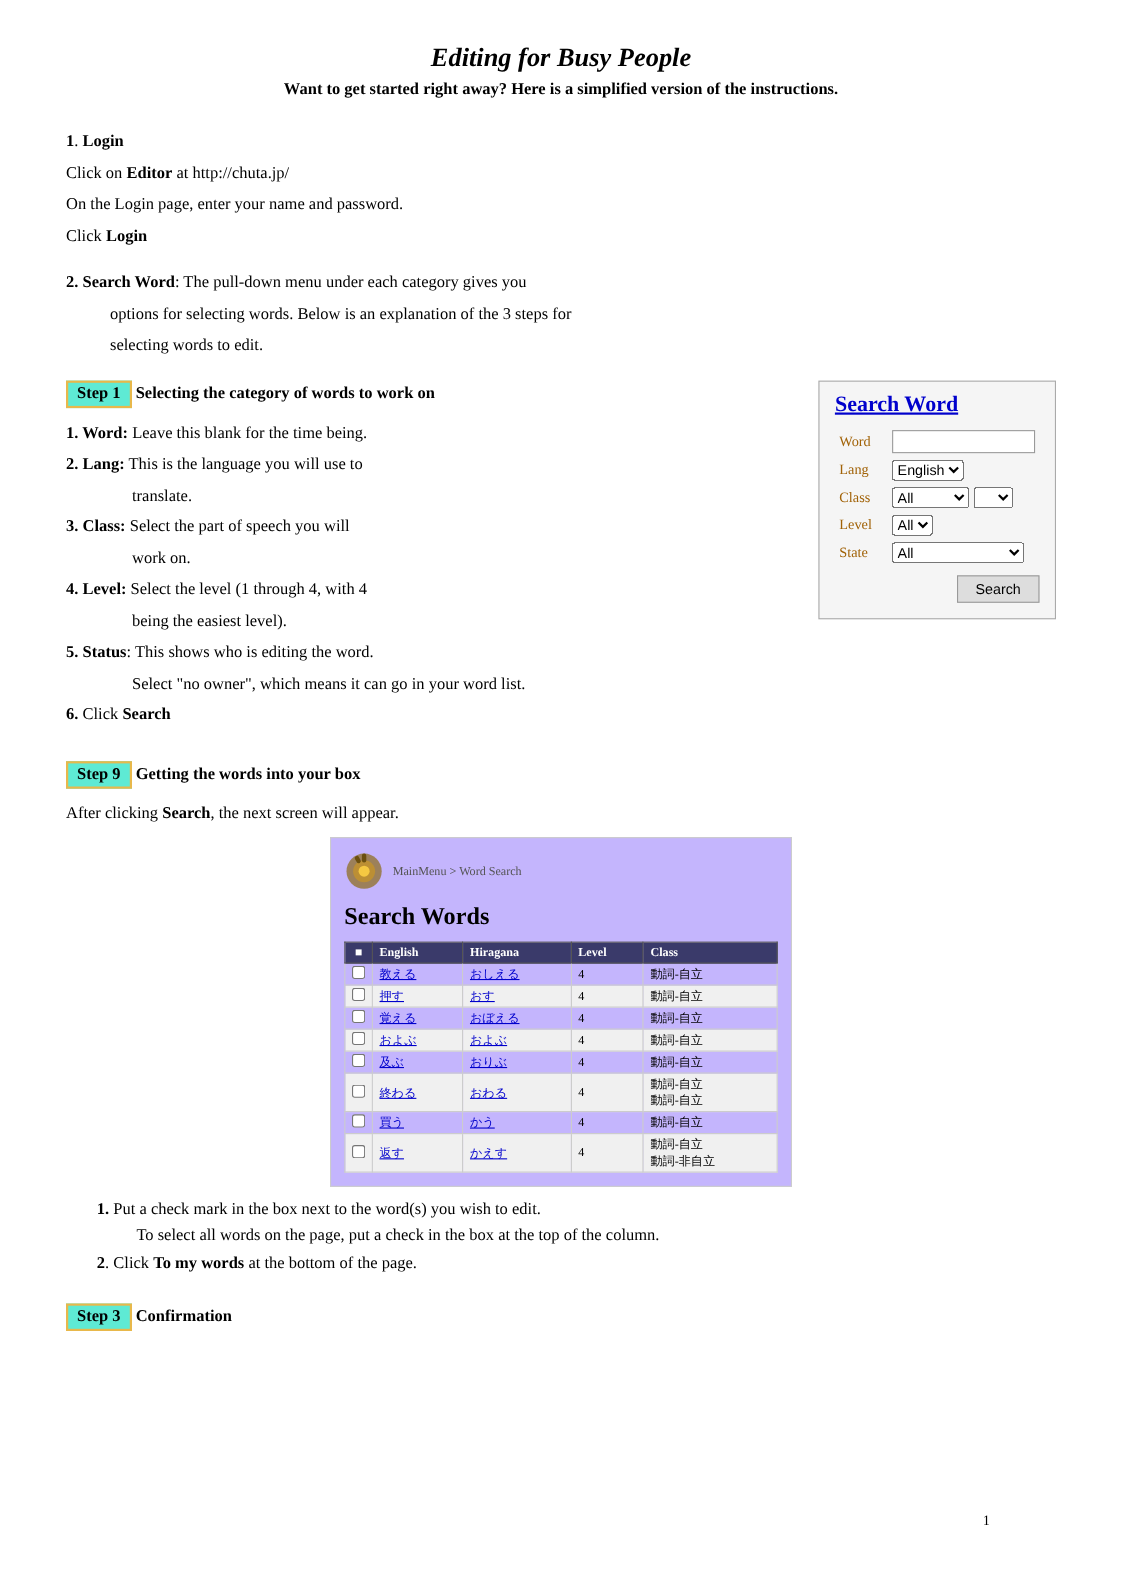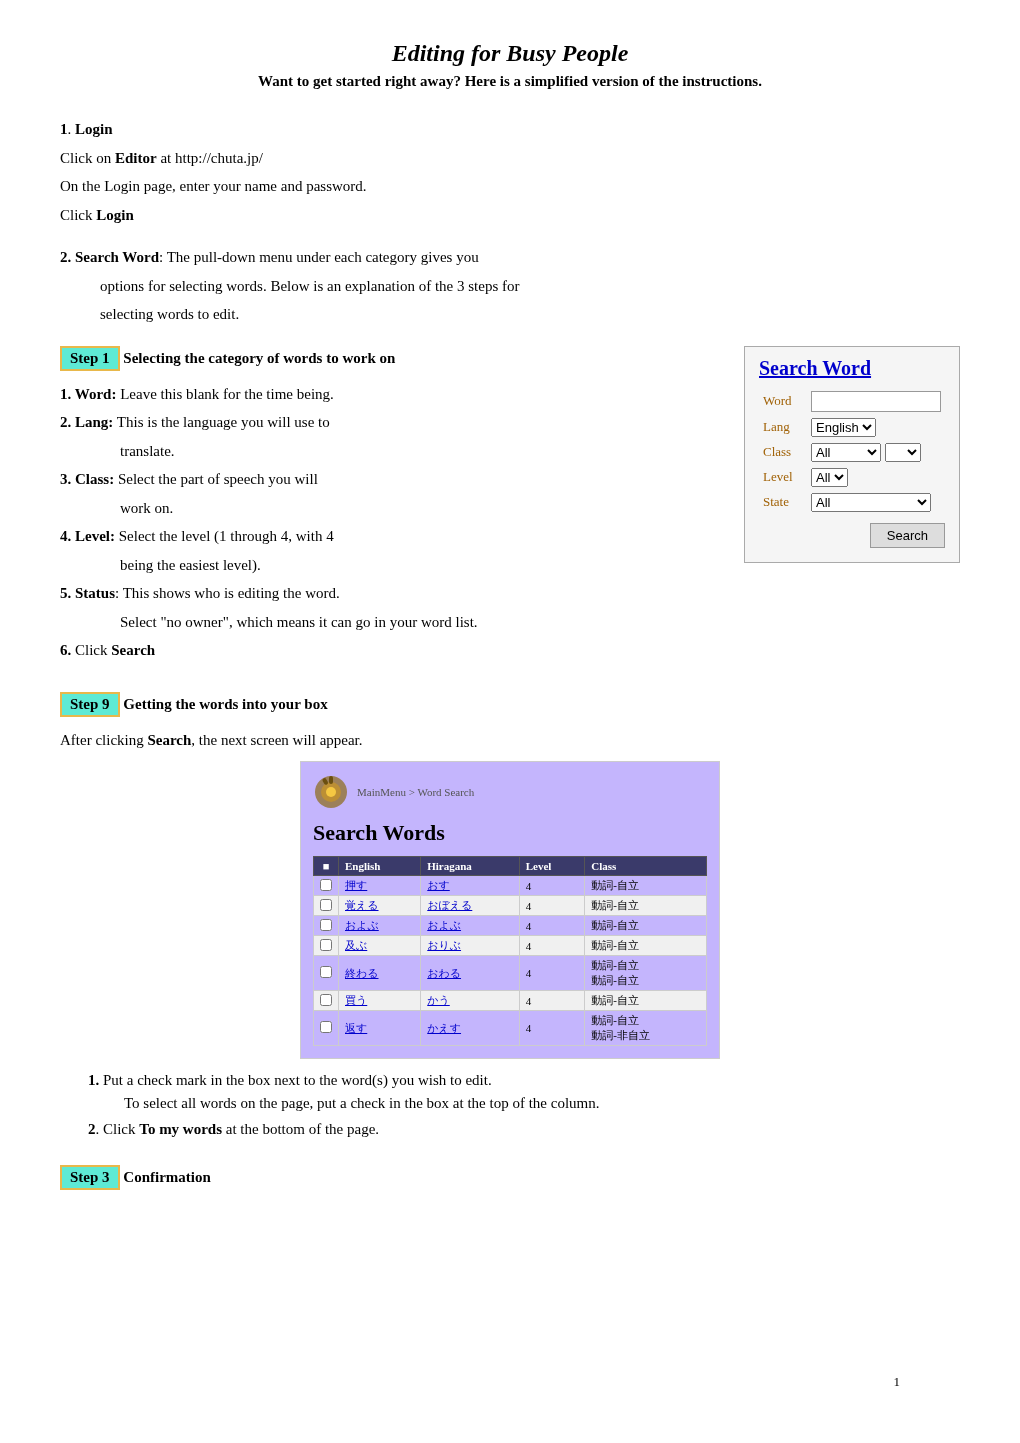--- a/index.html
+++ b/index.html
@@ -242,20 +242,27 @@
             <th>■</th>
             <th>English</th>
             <th>Hiragana</th>
             <th>Level</th>
             <th>Class</th>
           </tr>
         </thead>
         <tbody>
           <tr>
             <td><input type="checkbox" style=""></td>
+            <td class="jp">教える</td>
+            <td class="jp">おしえる</td>
+            <td>4</td>
+            <td>動詞-自立</td>
+          </tr>
+          <tr>
+            <td><input type="checkbox" style=""></td>
             <td class="jp">押す</td>
             <td class="jp">おす</td>
             <td>4</td>
             <td>動詞-自立</td>
           </tr>
           <tr>
             <td><input type="checkbox" style=""></td>
             <td class="jp">覚える</td>
             <td class="jp">おぼえる</td>
             <td>4</td>

